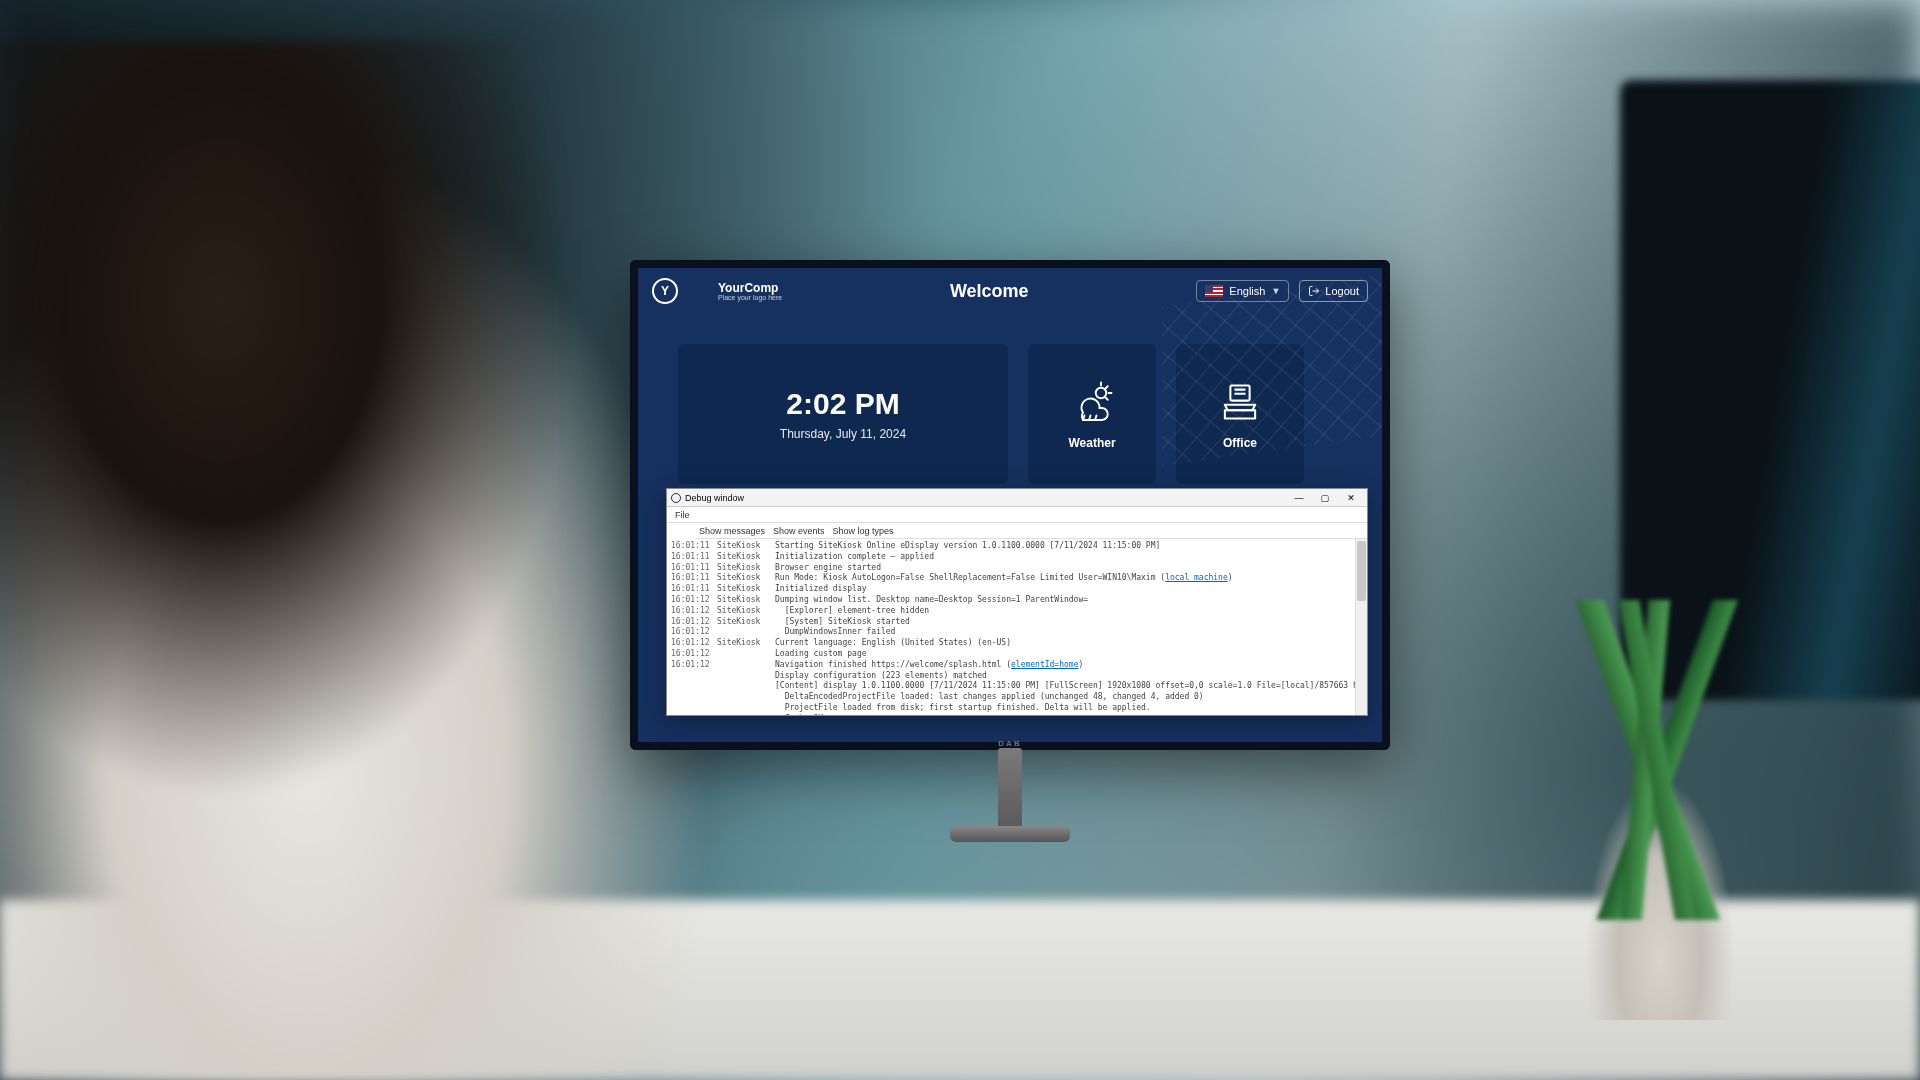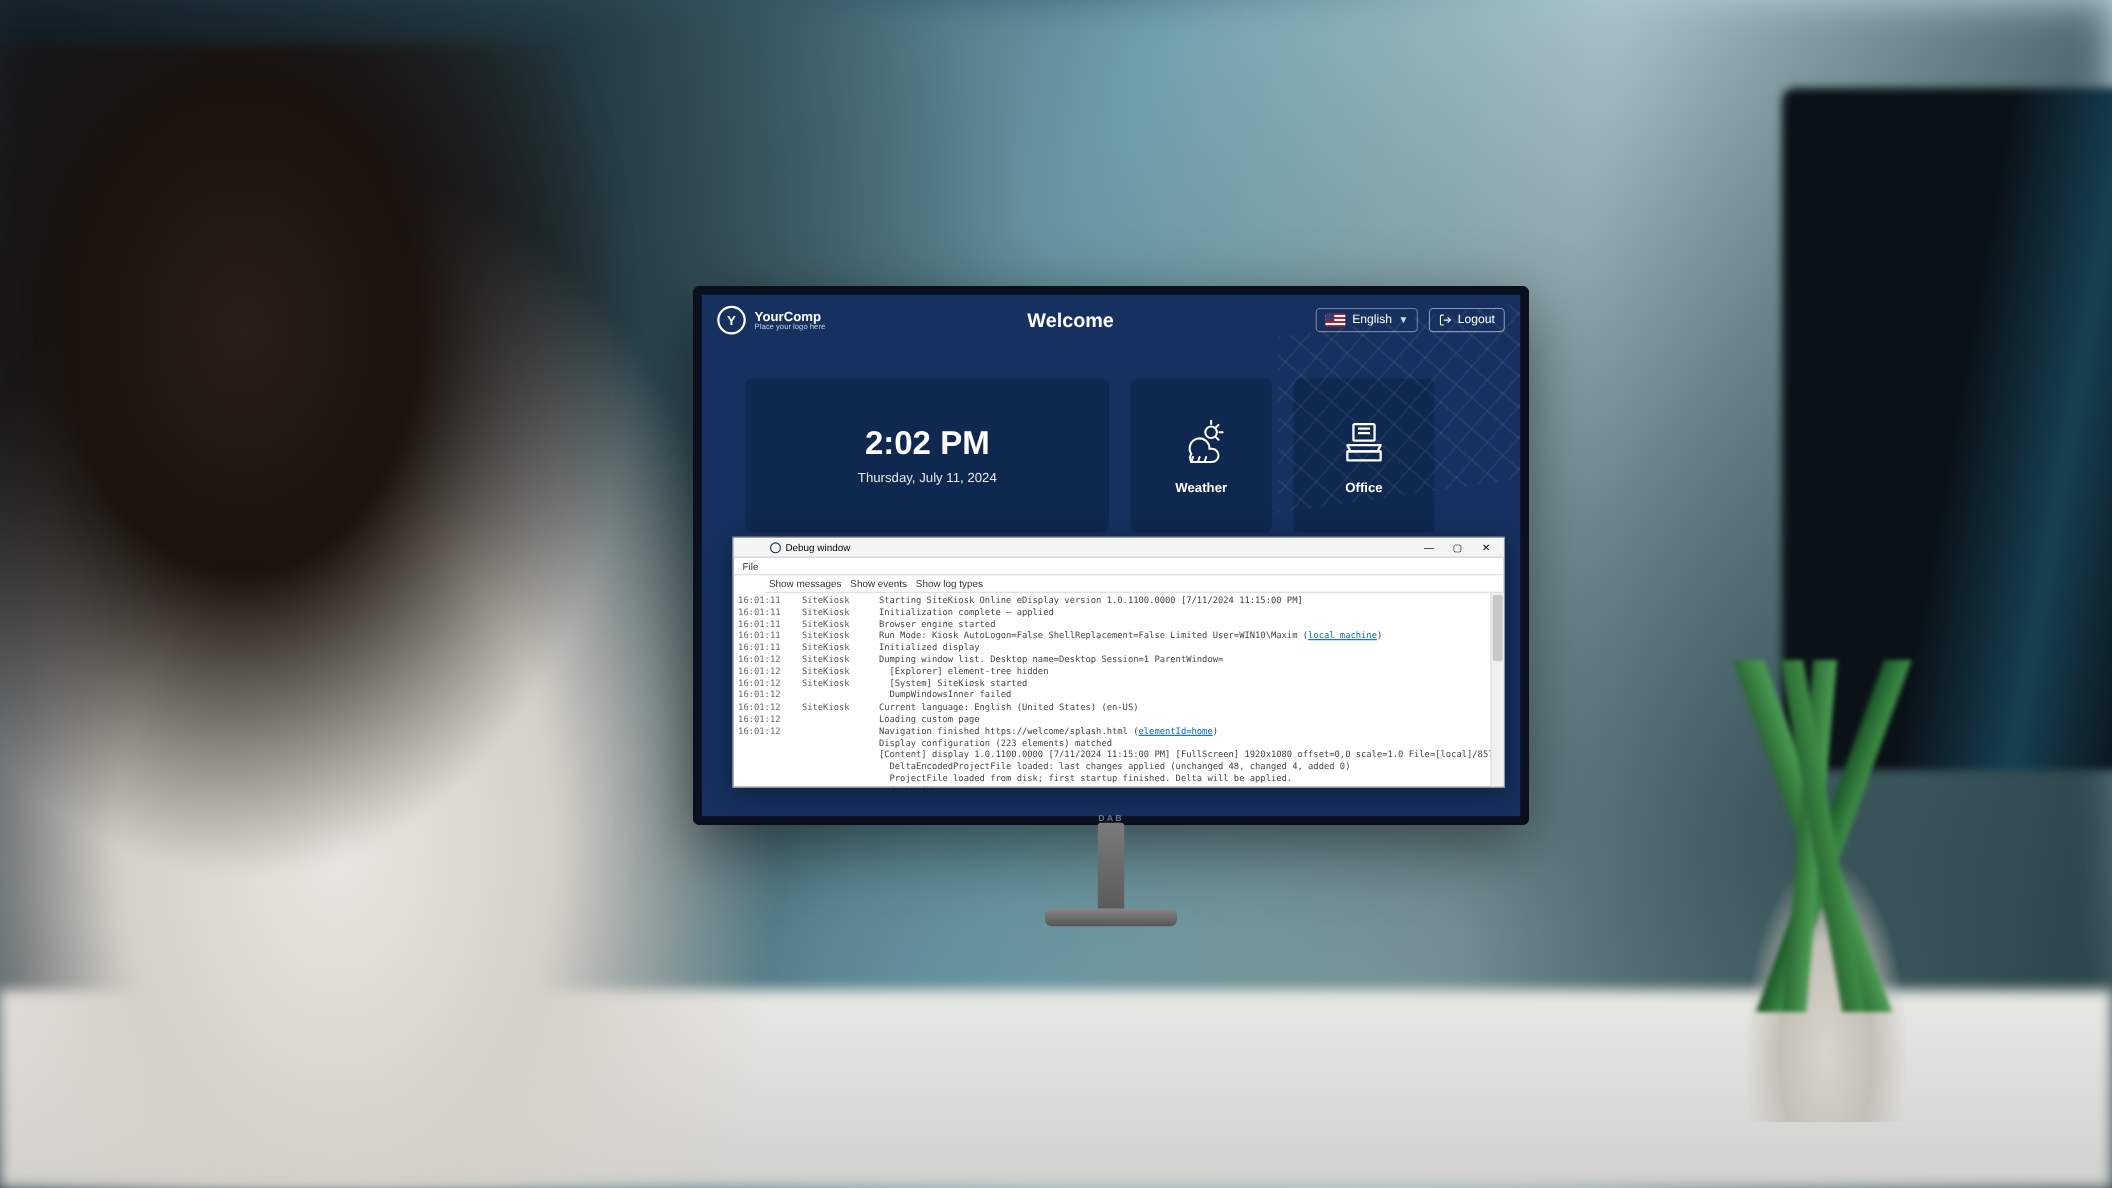--- a/index.html
+++ b/index.html
@@ -47,21 +47,21 @@
   .topbar {
     display: flex; align-items: center; justify-content: space-between;
     padding: 10px 14px;
     color: #fff;
   }
   .brand { display: flex; align-items: center; gap: 8px; }
   .brand-logo {
     width: 26px; height: 26px; border: 2px solid #fff; border-radius: 50%;
     display:flex;align-items:center;justify-content:center;font-size:12px;font-weight:700;
   }
-  .brand-text { line-height: 1; }
+  .brand-text { line-height: 1; margin-left: 32px; }
   .brand-name { font-size: 12px; font-weight: 700; }
   .brand-tag { font-size: 7px; opacity: 0.75; }
   .title { font-size: 18px; font-weight: 600; }
   .top-right { display:flex; align-items:center; gap:10px; }
   .lang {
     display:flex; align-items:center; gap:6px;
     border:1px solid rgba(255,255,255,0.4); border-radius:4px;
     padding:4px 8px; font-size:11px; cursor:pointer;
   }
   .flag {
@@ -103,21 +103,21 @@
     border:1px solid #888;
     box-shadow: 0 6px 24px rgba(0,0,0,0.35);
     display:flex; flex-direction:column;
     font-family: "Segoe UI", Tahoma, sans-serif;
   }
   .dw-title {
     height:18px; background:#f4f4f4; border-bottom:1px solid #ccc;
     display:flex; align-items:center; justify-content:space-between;
     padding: 0 4px; font-size:9px;
   }
-  .dw-title-left { display:flex; align-items:flex-start; gap:4px;margin-left:29px; }
+  .dw-title-left { display:flex; align-items:flex-start; gap:4px; }
   .dw-ico { width:10px;height:10px;border:1px solid #16305f;border-radius:50%;display:inline-block; }
   .dw-ctl { display:flex; gap:2px; }
   .dw-ctl span {
     width:24px; height:14px; display:inline-flex;align-items:center;justify-content:center;
     font-size:9px; cursor:pointer;
   }
   .dw-menu {
     height:16px; border-bottom:1px solid #ddd;
     display:flex; align-items:center; gap:2px;
     padding:0 4px; font-size:9px; color:#333;
@@ -131,21 +131,21 @@
   .dw-tool span{cursor:pointer;}
   .dw-body {
     flex:1; overflow:hidden; position:relative;
     font-family: Consolas, monospace; font-size:8px; line-height:1.35;
     color:#444; padding:2px 4px;
     display:flex;
   }
   .dw-col-time { width:42px; flex-shrink:0; color:#666; }
   .dw-col-tag  { width:54px; flex-shrink:0; color:#555; }
   .dw-rows { display:flex; flex-direction:column; width:100%; }
-  .dw-row { display:flex; gap:16px; }
+  .dw-row { display:flex; gap:4px; }
   .dw-msg { flex:1; white-space:pre; overflow:hidden; text-overflow:ellipsis; }
   .dw-msg a { color:#0066cc; text-decoration:underline; cursor:pointer;text-align:center; }
   .dw-scroll {
     position:absolute; right:0; top:0; bottom:0; width:12px;
     background:#f0f0f0; border-left:1px solid #ddd;
   }
   .dw-thumb { position:absolute; left:1px; right:1px; top:2px; height:60px; background:#c8c8c8; border-radius:2px; }
 
   
   .fg-person {

